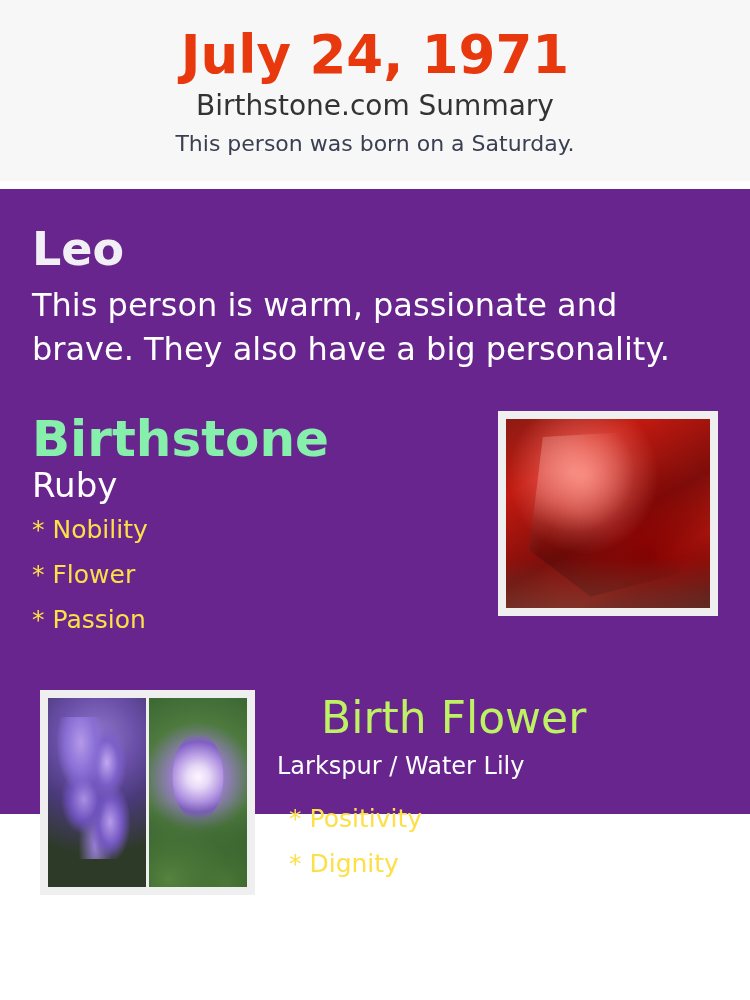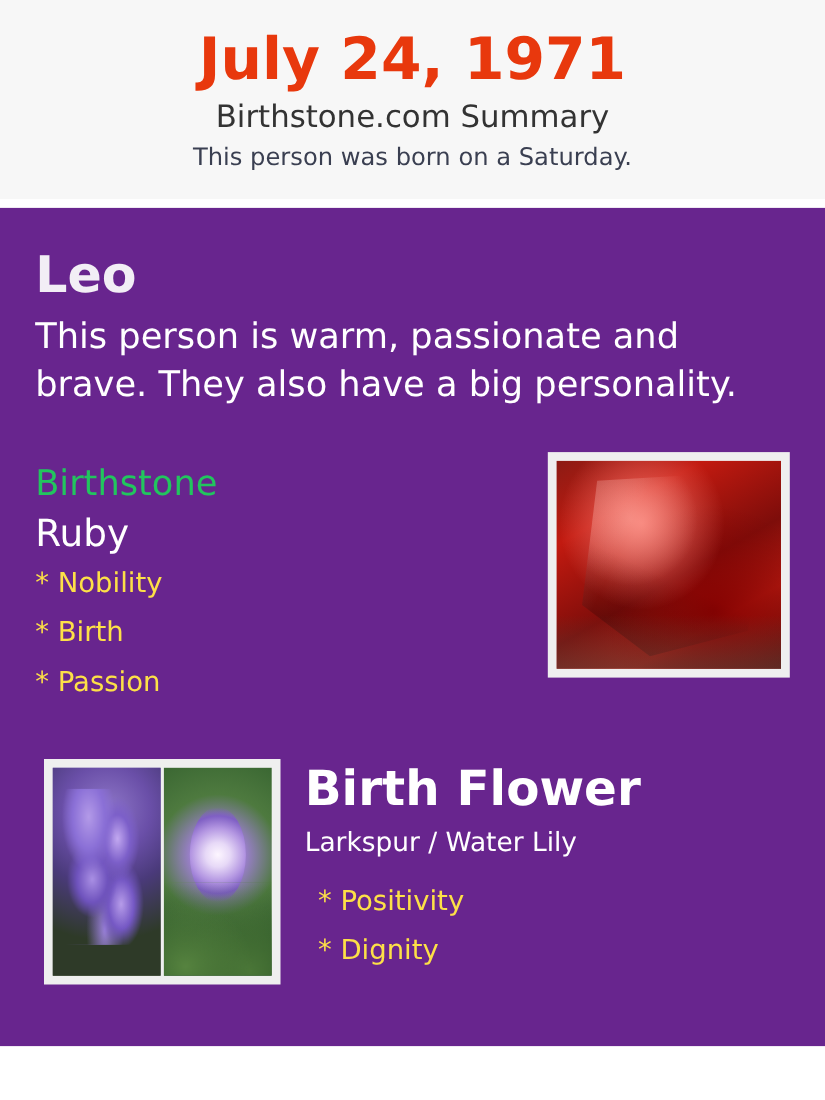--- a/index.html
+++ b/index.html
@@ -50,21 +50,21 @@
 
   .divider {
     height: 8px;
     background: #ffffff;
     width: 100%;
   }
 
   
   .body-purple {
     background: #68258e;
-    height: 762px;
+    height: 625px;
     box-sizing: border-box;
     padding: 22px 32px 0 32px;
     position: relative;
     color: #ffffff;
   }
 
   .sign-title {
     font-size: 46px;
     font-weight: bold;
     line-height: 56px;
@@ -77,24 +77,24 @@
     color: #ffffff;
     max-width: 650px;
   }
 
   
   .stone-section {
     margin-top: 42px;
     position: relative;
   }
   .stone-title {
-    font-size: 32px;
-    font-weight: normal;
+    font-size: 50px;
+    font-weight: bold;
     line-height: 52px;
-    color: #22c55e;
+    color: #86efac;
   }
   .stone-name {
     font-size: 34px;
     line-height: 44px;
     color: #ffffff;
     margin-top: -2px;
   }
   .bullet {
     font-size: 25px;
     line-height: 45px;
@@ -204,23 +204,24 @@
       radial-gradient(ellipse at 80% 95%, #4a7637 0%, rgba(74,118,55,0) 55%),
       linear-gradient(to top, rgba(40,80,35,0.85), rgba(40,80,35,0));
   }
 
   .flower-text {
     margin-left: 245px;
     text-align: left;
   }
   .flower-title {
     font-size: 44px;
-    font-weight: bold;
+    font-weight: normal;
     line-height: 56px;
-    color: #ffffff;
+    color: #bef264;
+    margin-left: 44px;
   }
   .flower-name {
     font-size: 24px;
     line-height: 44px;
     color: #ffffff;
     margin-top: -2px;
   }
   .flower-bullets {
     margin-top: 8px;
     margin-left: 12px;
@@ -248,21 +249,21 @@
     <div class="sign-title">Leo</div>
     <div class="sign-desc">This person is warm, passionate and brave. They also have a big personality.</div>
 
     <div class="stone-section">
       <div class="stone-photo">
         <div class="stone-img"></div>
       </div>
       <div class="stone-title">Birthstone</div>
       <div class="stone-name">Ruby</div>
       <div class="bullet">* Nobility</div>
-      <div class="bullet">* Birth</div>
+      <div class="bullet">* Flower</div>
       <div class="bullet">* Passion</div>
     </div>
 
     <div class="flower-section">
       <div class="flower-photo">
         <div class="flower-img-left"></div>
         <div class="flower-img-right"></div>
       </div>
       <div class="flower-text">
         <div class="flower-title">Birth Flower</div>

